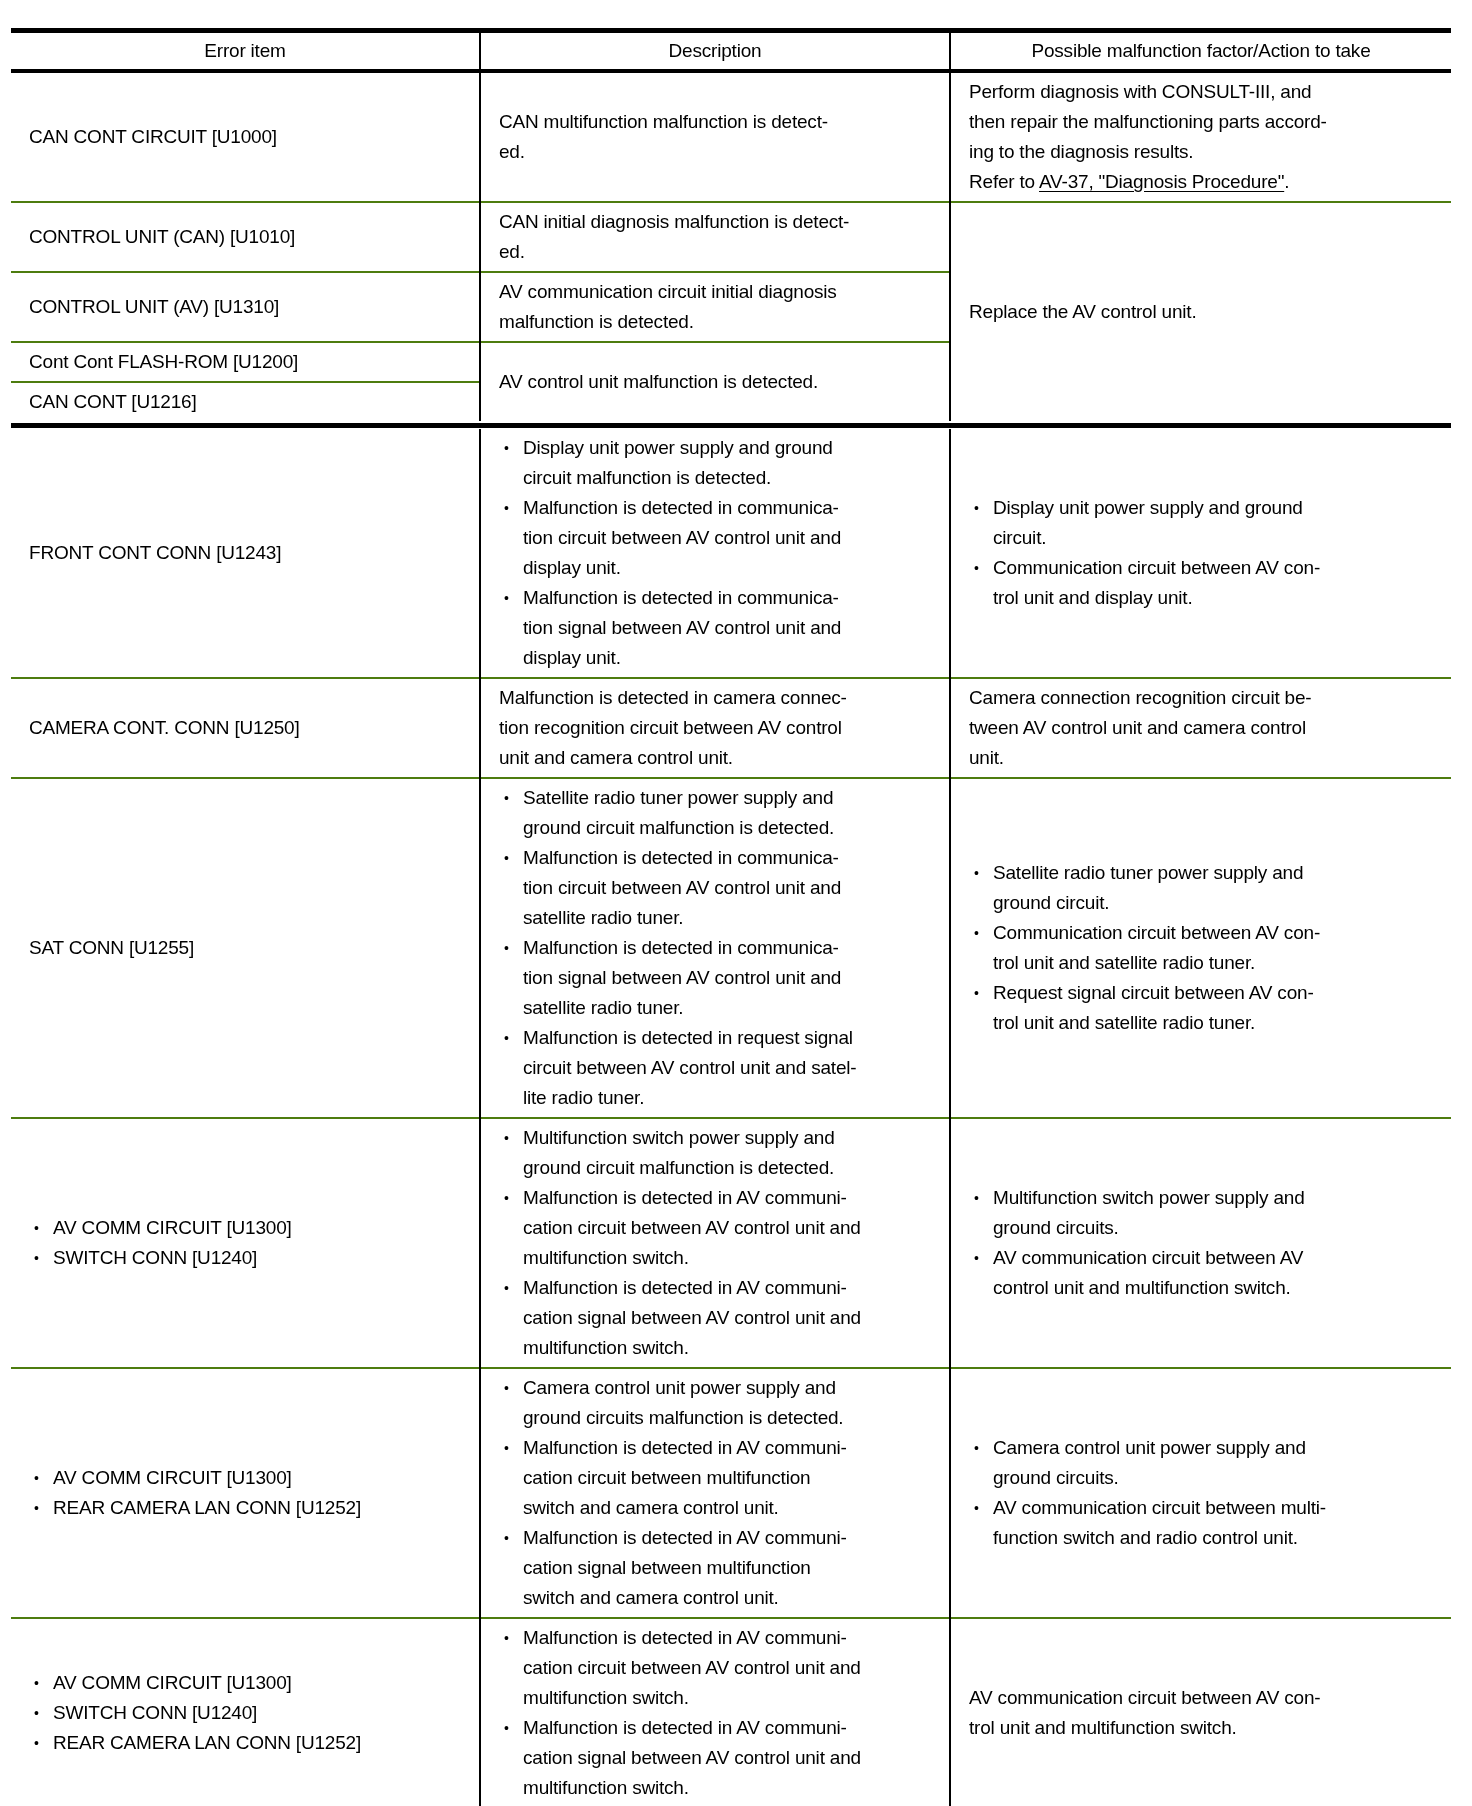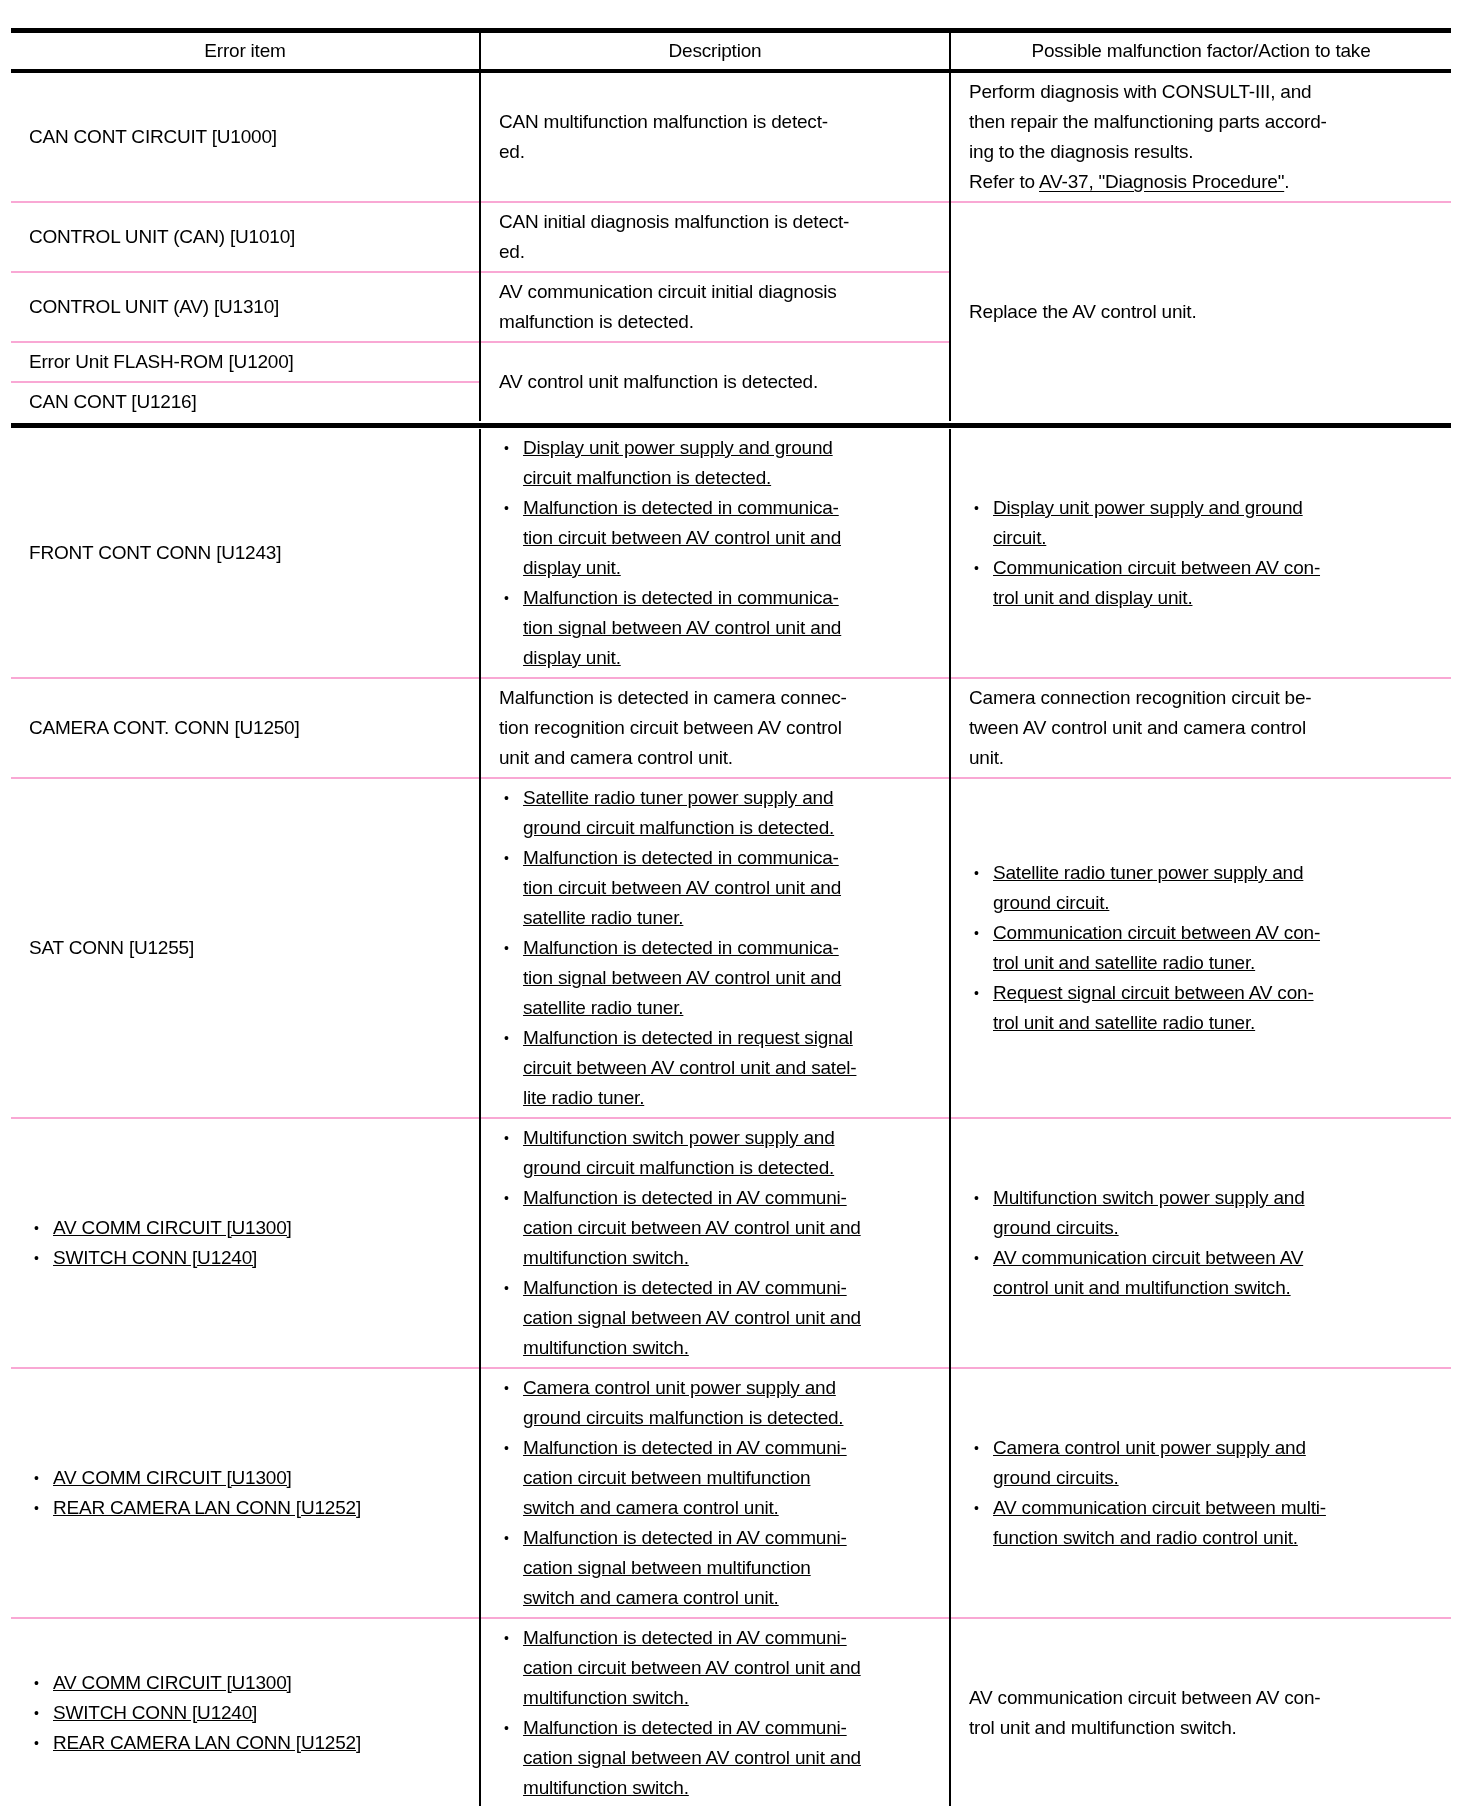--- a/index.html
+++ b/index.html
@@ -30,21 +30,21 @@
     font-weight: normal;
     text-align: center;
     padding: 3px 8px;
     border-bottom: 4px solid #000;
   }
   th + th, td + td { border-left: 2px solid #000; margin-left: 45px; }
 
   td {
     vertical-align: middle;
     padding: 4px 14px 4px 18px;
-    border-top: 2px solid #f9a8d4;
+    border-top: 2px solid #4d7c0f;
   }
   tr.after-split td { border-top: none; }
 
   
   tr.split td {
     border: none; padding: 0; height: 8px;
   }
   tr.split td .dbl {
     height: 5px;
     border-top: 2px solid #000;
@@ -52,21 +52,21 @@
   }
 
   .cell-text { white-space: pre-line; display: block; }
   .seg { white-space: pre-line; }
 
   .bullet-item { display: flex; align-items: flex-start; }
   .bullet-item .b {
     flex: none; width: 24px; padding-left: 5px;
     font-size: 14px; line-height: 30px;
   }
-  .bullet-item .t { white-space: pre-line; flex: 1; text-decoration: underline; }
+  .bullet-item .t { white-space: pre-line; flex: 1; }
 
   .link { text-decoration: underline; text-underline-offset: 3px; cursor: pointer; }
 </style>
 </head>
 <body>
 
 <div class="page">
   <table class="dtc">
     <colgroup>
         <col class="c1">
@@ -112,21 +112,21 @@
           <td>
             <span class="cell-text">CONTROL UNIT (AV) [U1310]</span>
           </td>
           <td>
             <span class="cell-text">AV communication circuit initial diagnosis
 malfunction is detected.</span>
           </td>
         </tr>
         <tr>
           <td>
-            <span class="cell-text">Error Unit FLASH-ROM [U1200]</span>
+            <span class="cell-text">Cont Cont FLASH-ROM [U1200]</span>
           </td>
           <td rowspan="2">
             <span class="cell-text">AV control unit malfunction is detected.</span>
           </td>
         </tr>
         <tr>
           <td>
             <span class="cell-text">CAN CONT [U1216]</span>
           </td>
         </tr>

